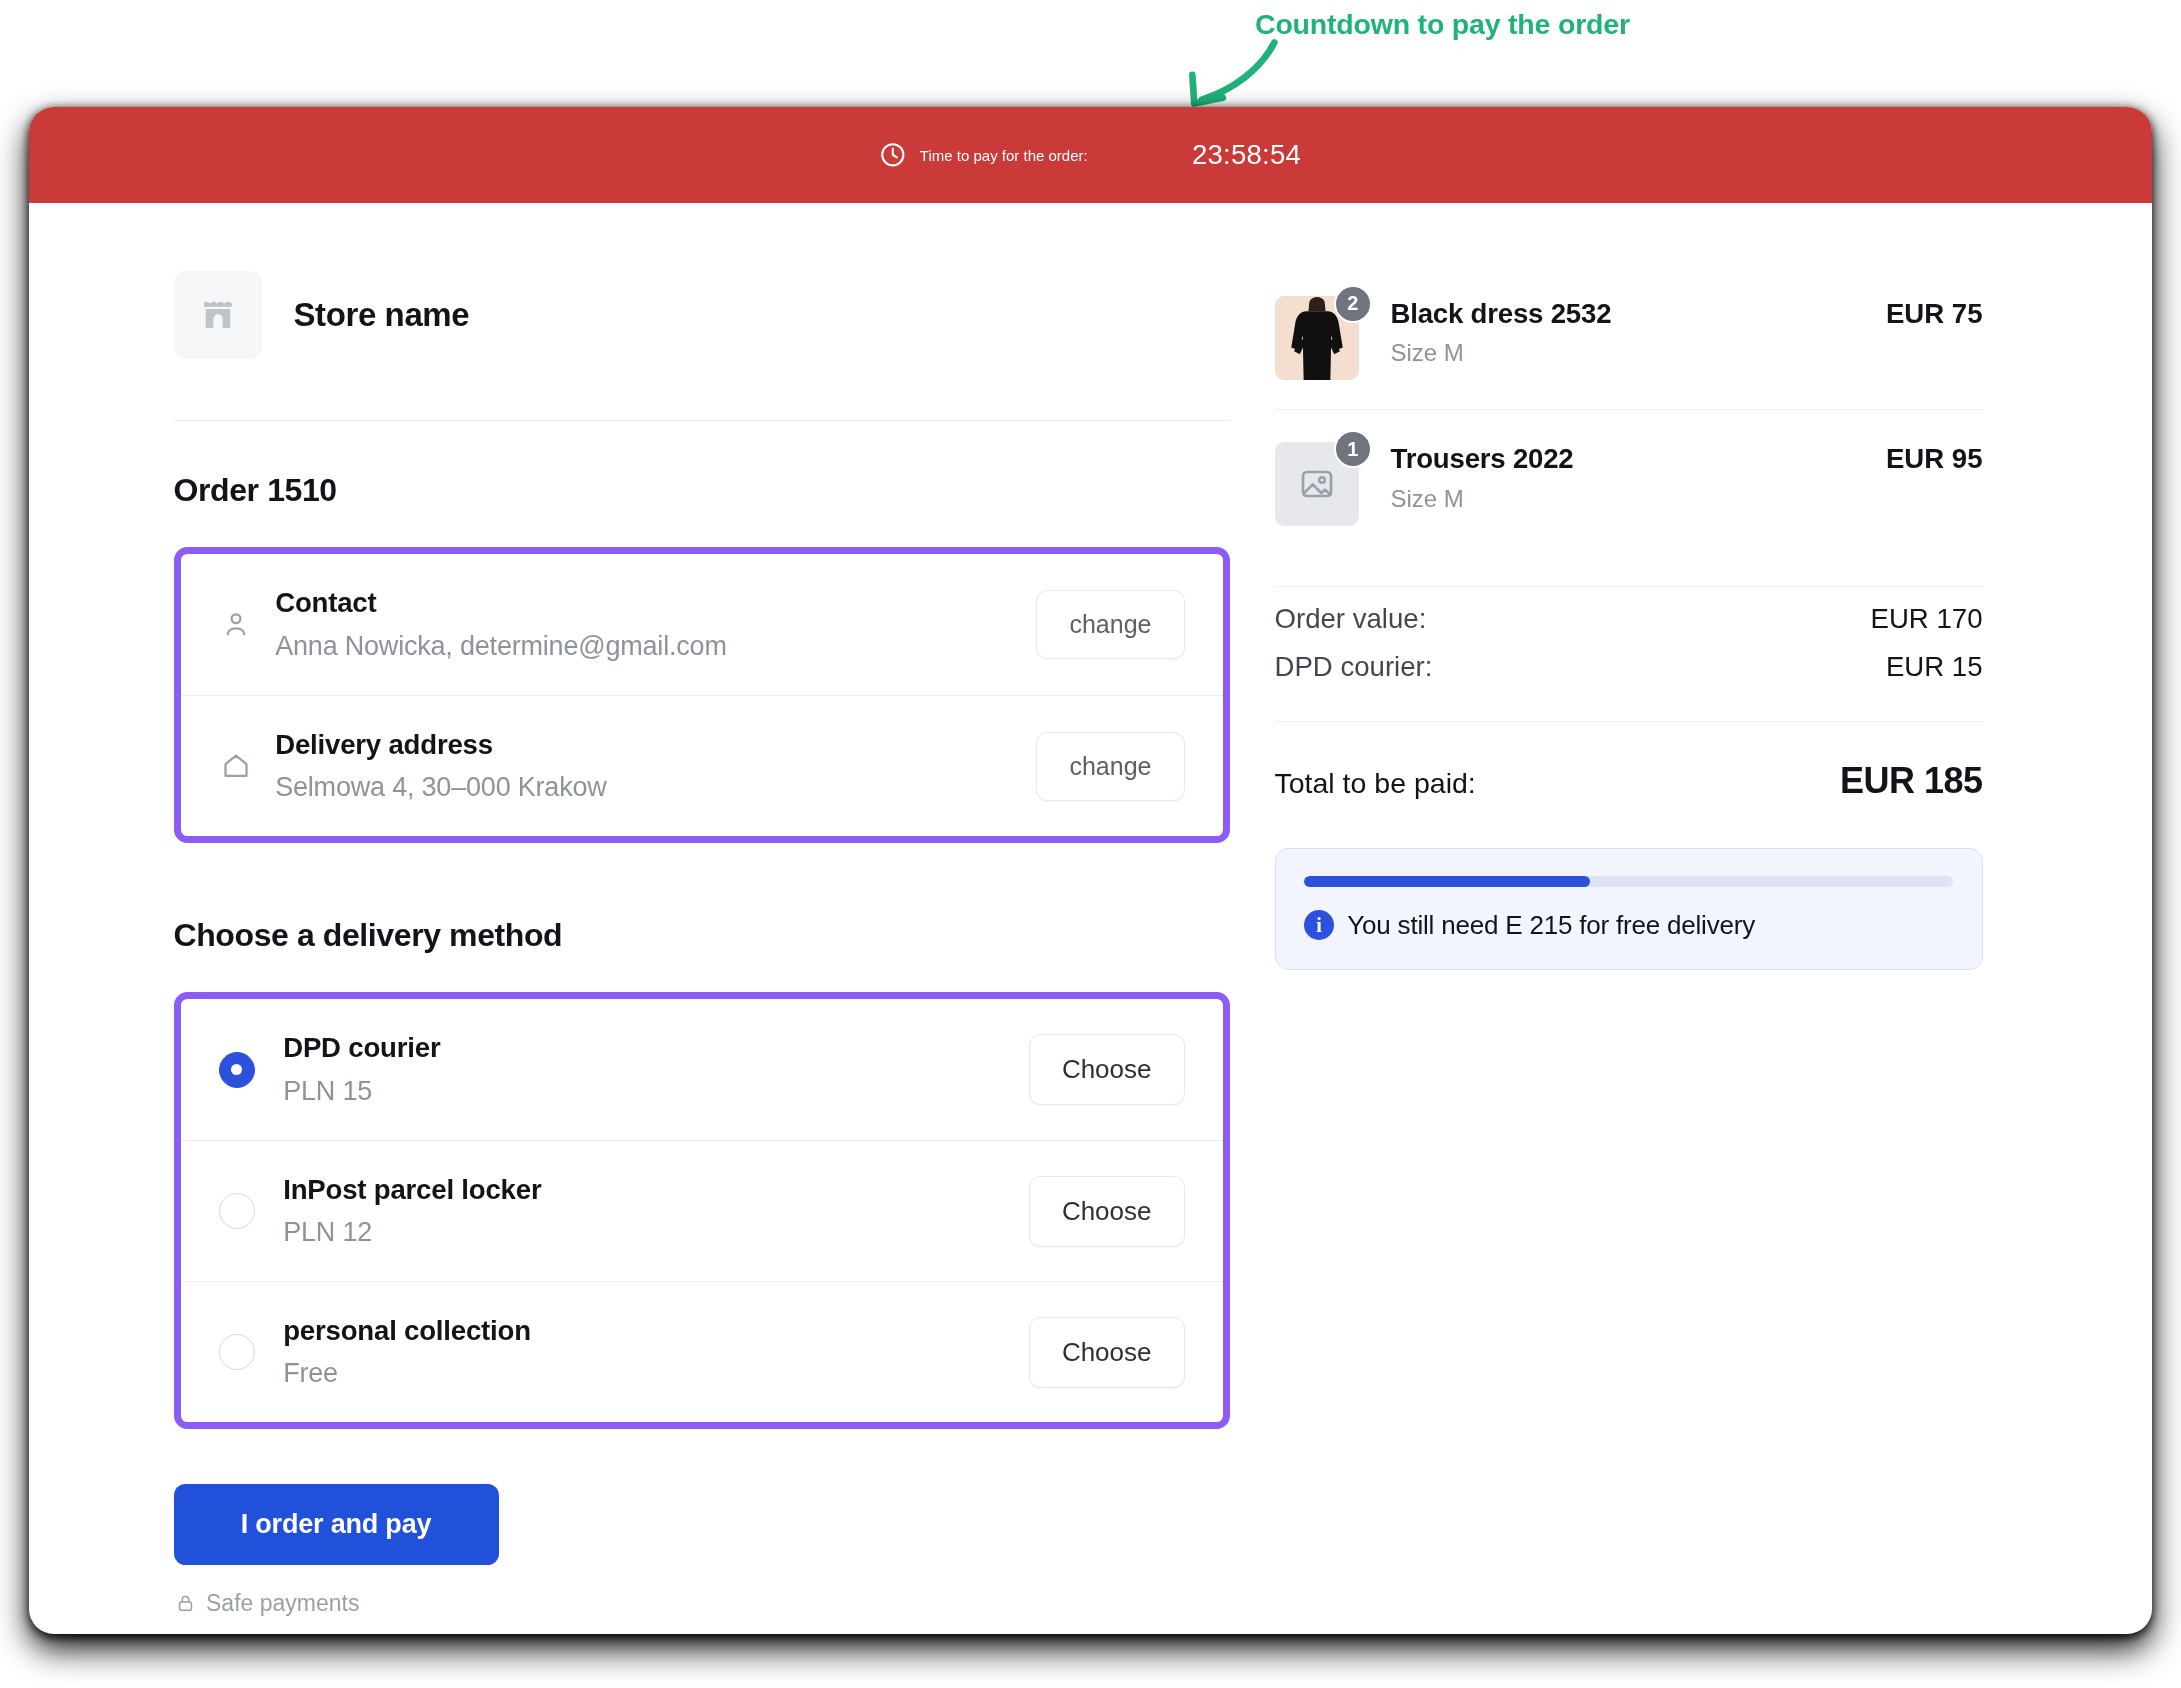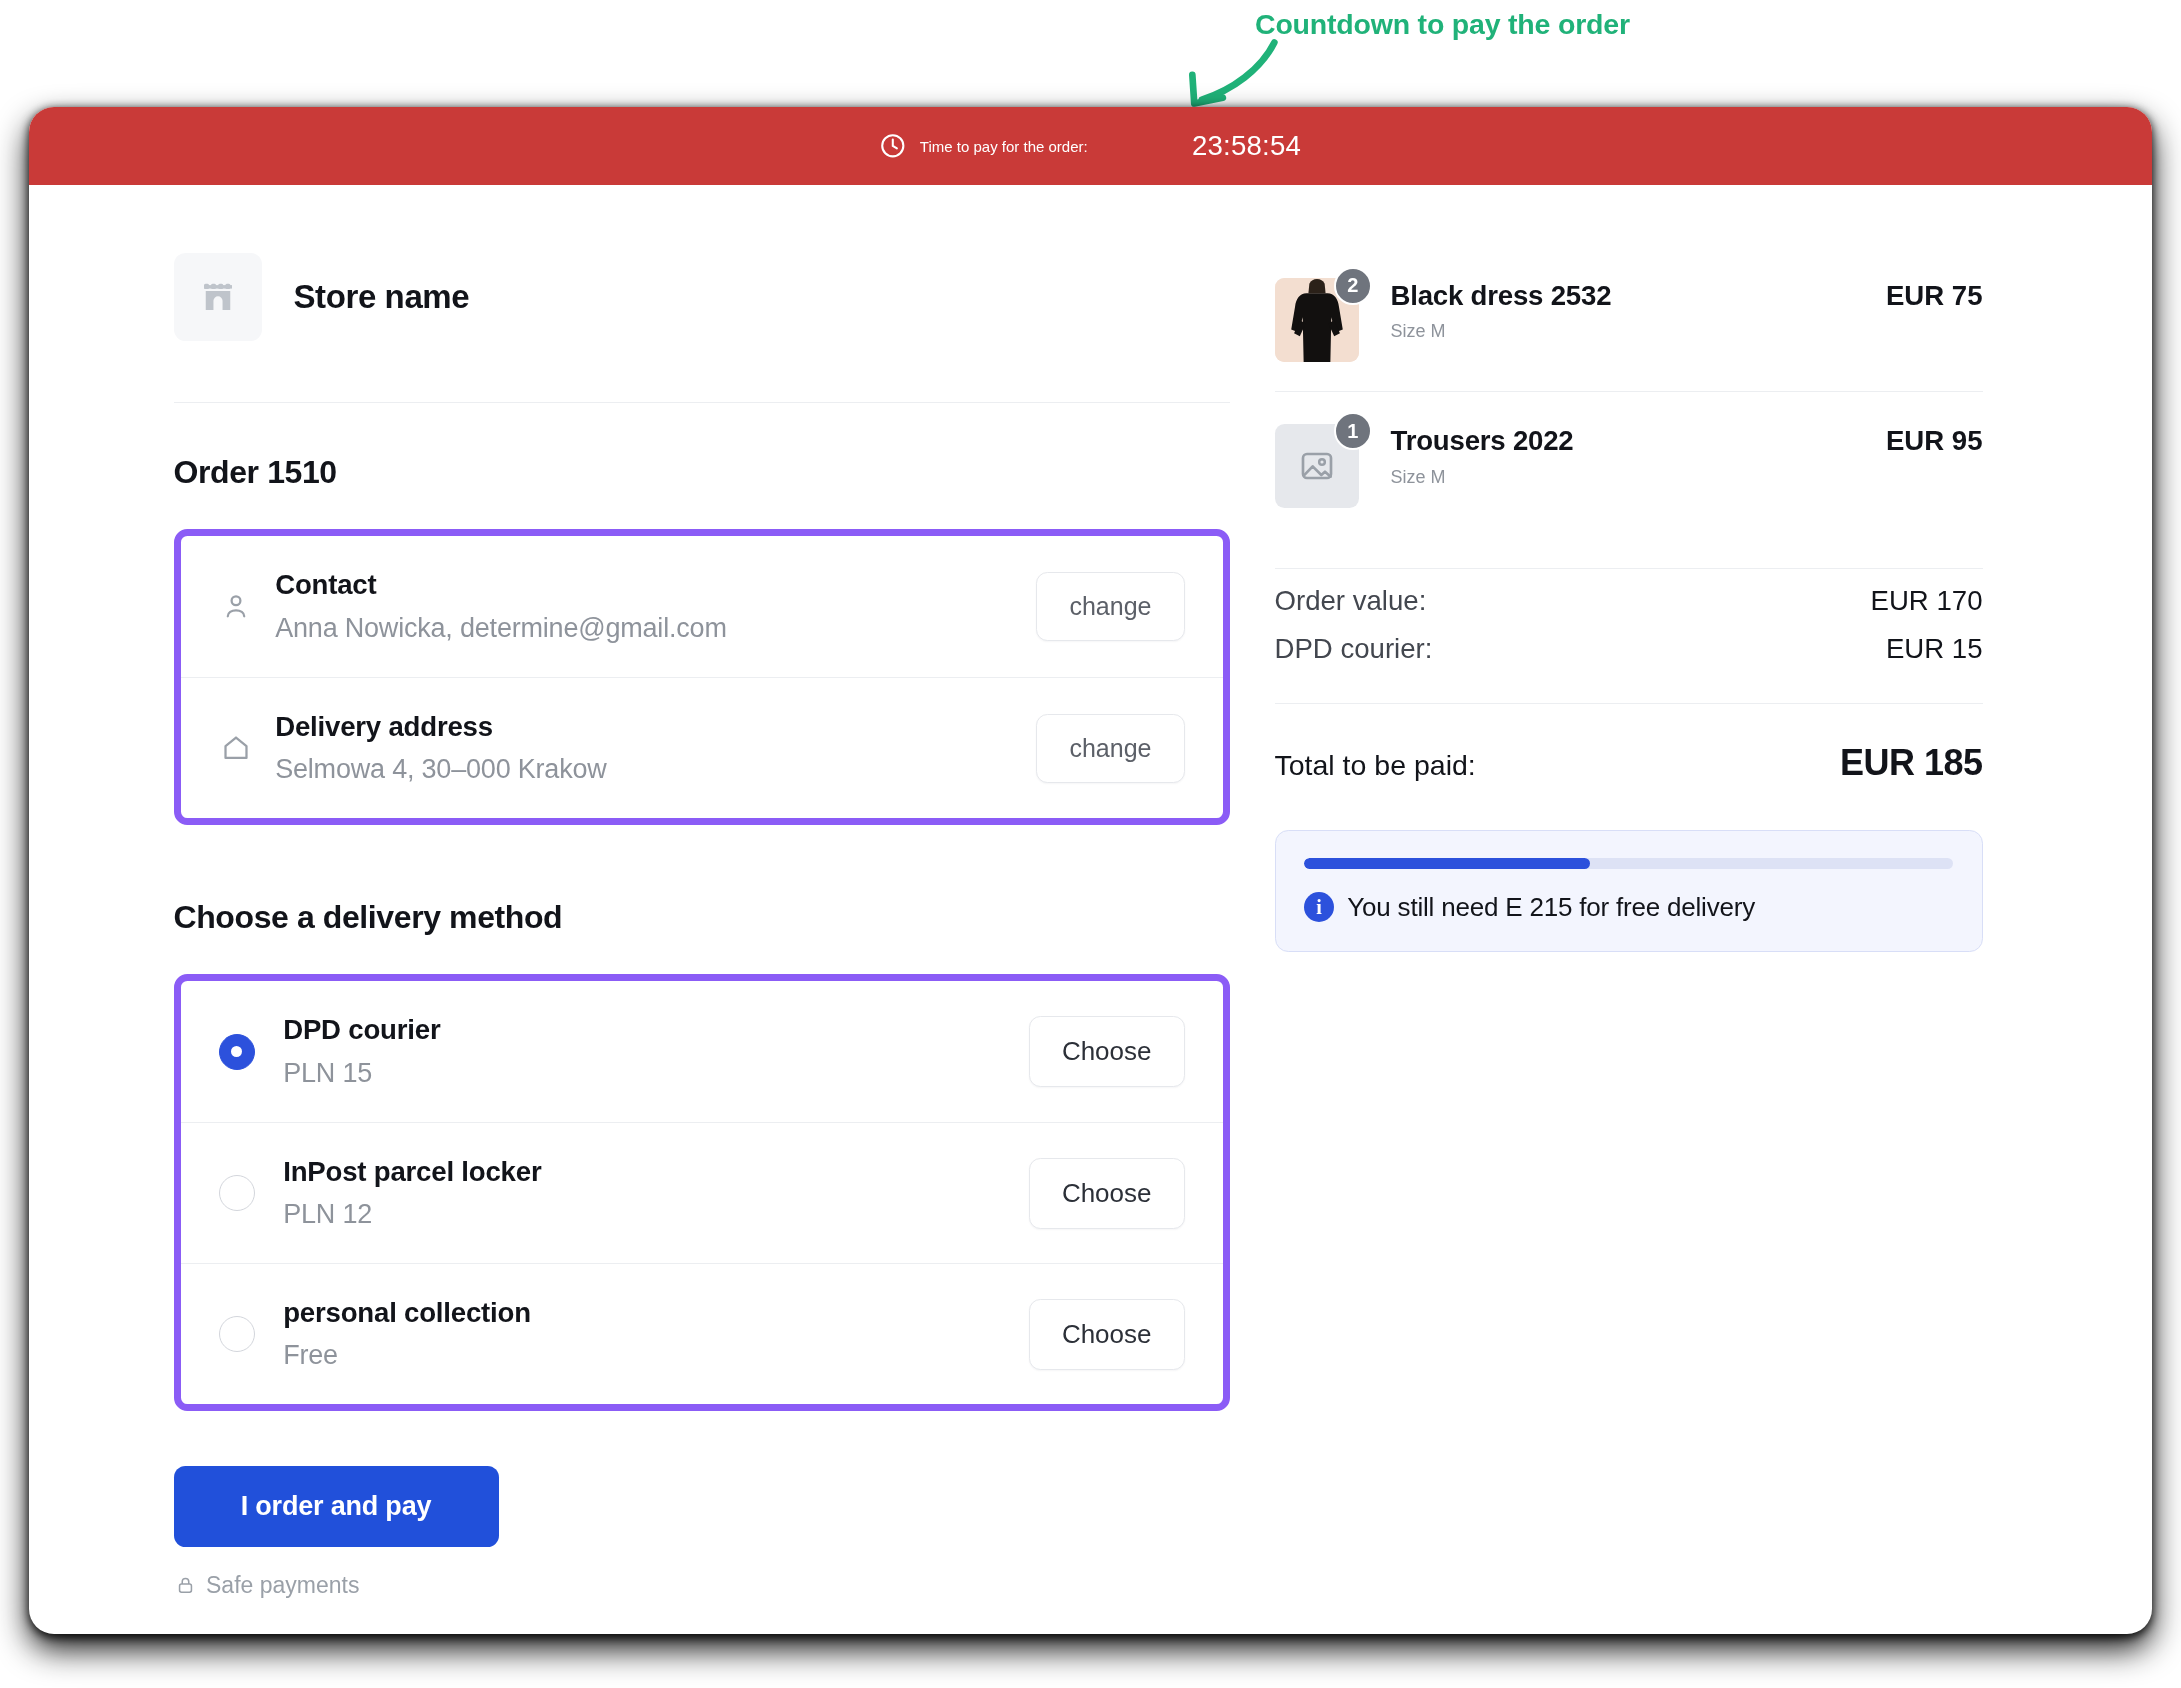--- a/index.html
+++ b/index.html
@@ -31,21 +31,21 @@
     left: 28.5px; top: 107px;
     width: 2123px; height: 1527px;
     background: #ffffff;
     border-radius: 25px;
     box-shadow: 0 15px 32px rgba(0,0,0,0.92), 0 2.9px 9.5px rgba(0,0,0,0.85);
     overflow: hidden;
   }
 
   
   .countdown-bar {
-    height: 78px;
+    height: 96px;
     background: #C93A38;
     display: flex;
     align-items: center;
     justify-content: center;
     color: #ffffff;
   }
   .countdown-inner { display: flex; align-items: center; gap: 13.3px; }
   .countdown-value { font-size: 27.6px; font-weight: normal; margin-left: 91px; letter-spacing: 0.2px; }
   .clock-icon { display: block; }
 
@@ -137,21 +137,21 @@
   .badge {
     position: absolute; top: -11.4px; right: -13.3px;
     width: 38px; height: 38px; border-radius: 50%;
     background: #6F747D; color: #fff;
     display: flex; align-items: center; justify-content: center;
     font-size: 20px; font-weight: bold;
     border: 2.9px solid #fff;
   }
   .p-info { flex: 1; padding-top: 1.9px; }
   .p-name { font-size: 27.6px; font-weight: bold; color: #12141A; letter-spacing: -0.2px; }
-  .p-variant { font-size: 18px; color: #8E939B; margin-top: 9.5px; }
+  .p-variant { font-size: 24px; color: #8E939B; margin-top: 9.5px; }
   .p-price { font-size: 27.6px; font-weight: bold; color: #12141A; padding-top: 1.9px; white-space: nowrap; }
 
   .sum-divider { height: 1px; background: #ECEEF1; margin: 32px 0 0 0; }
   .sum-row { display: flex; justify-content: space-between; align-items: baseline; margin-top: 16px; }
   .sum-label { font-size: 27.6px; color: #43474F; }
   .sum-value { font-size: 27.6px; color: #12141A; font-weight: 500; }
   .total-row { display: flex; justify-content: space-between; align-items: baseline; margin-top: 38px; }
   .total-label { font-size: 28.5px; color: #12141A; }
   .total-value { font-size: 36px; font-weight: bold; color: #12141A; letter-spacing: -0.5px; }
 

